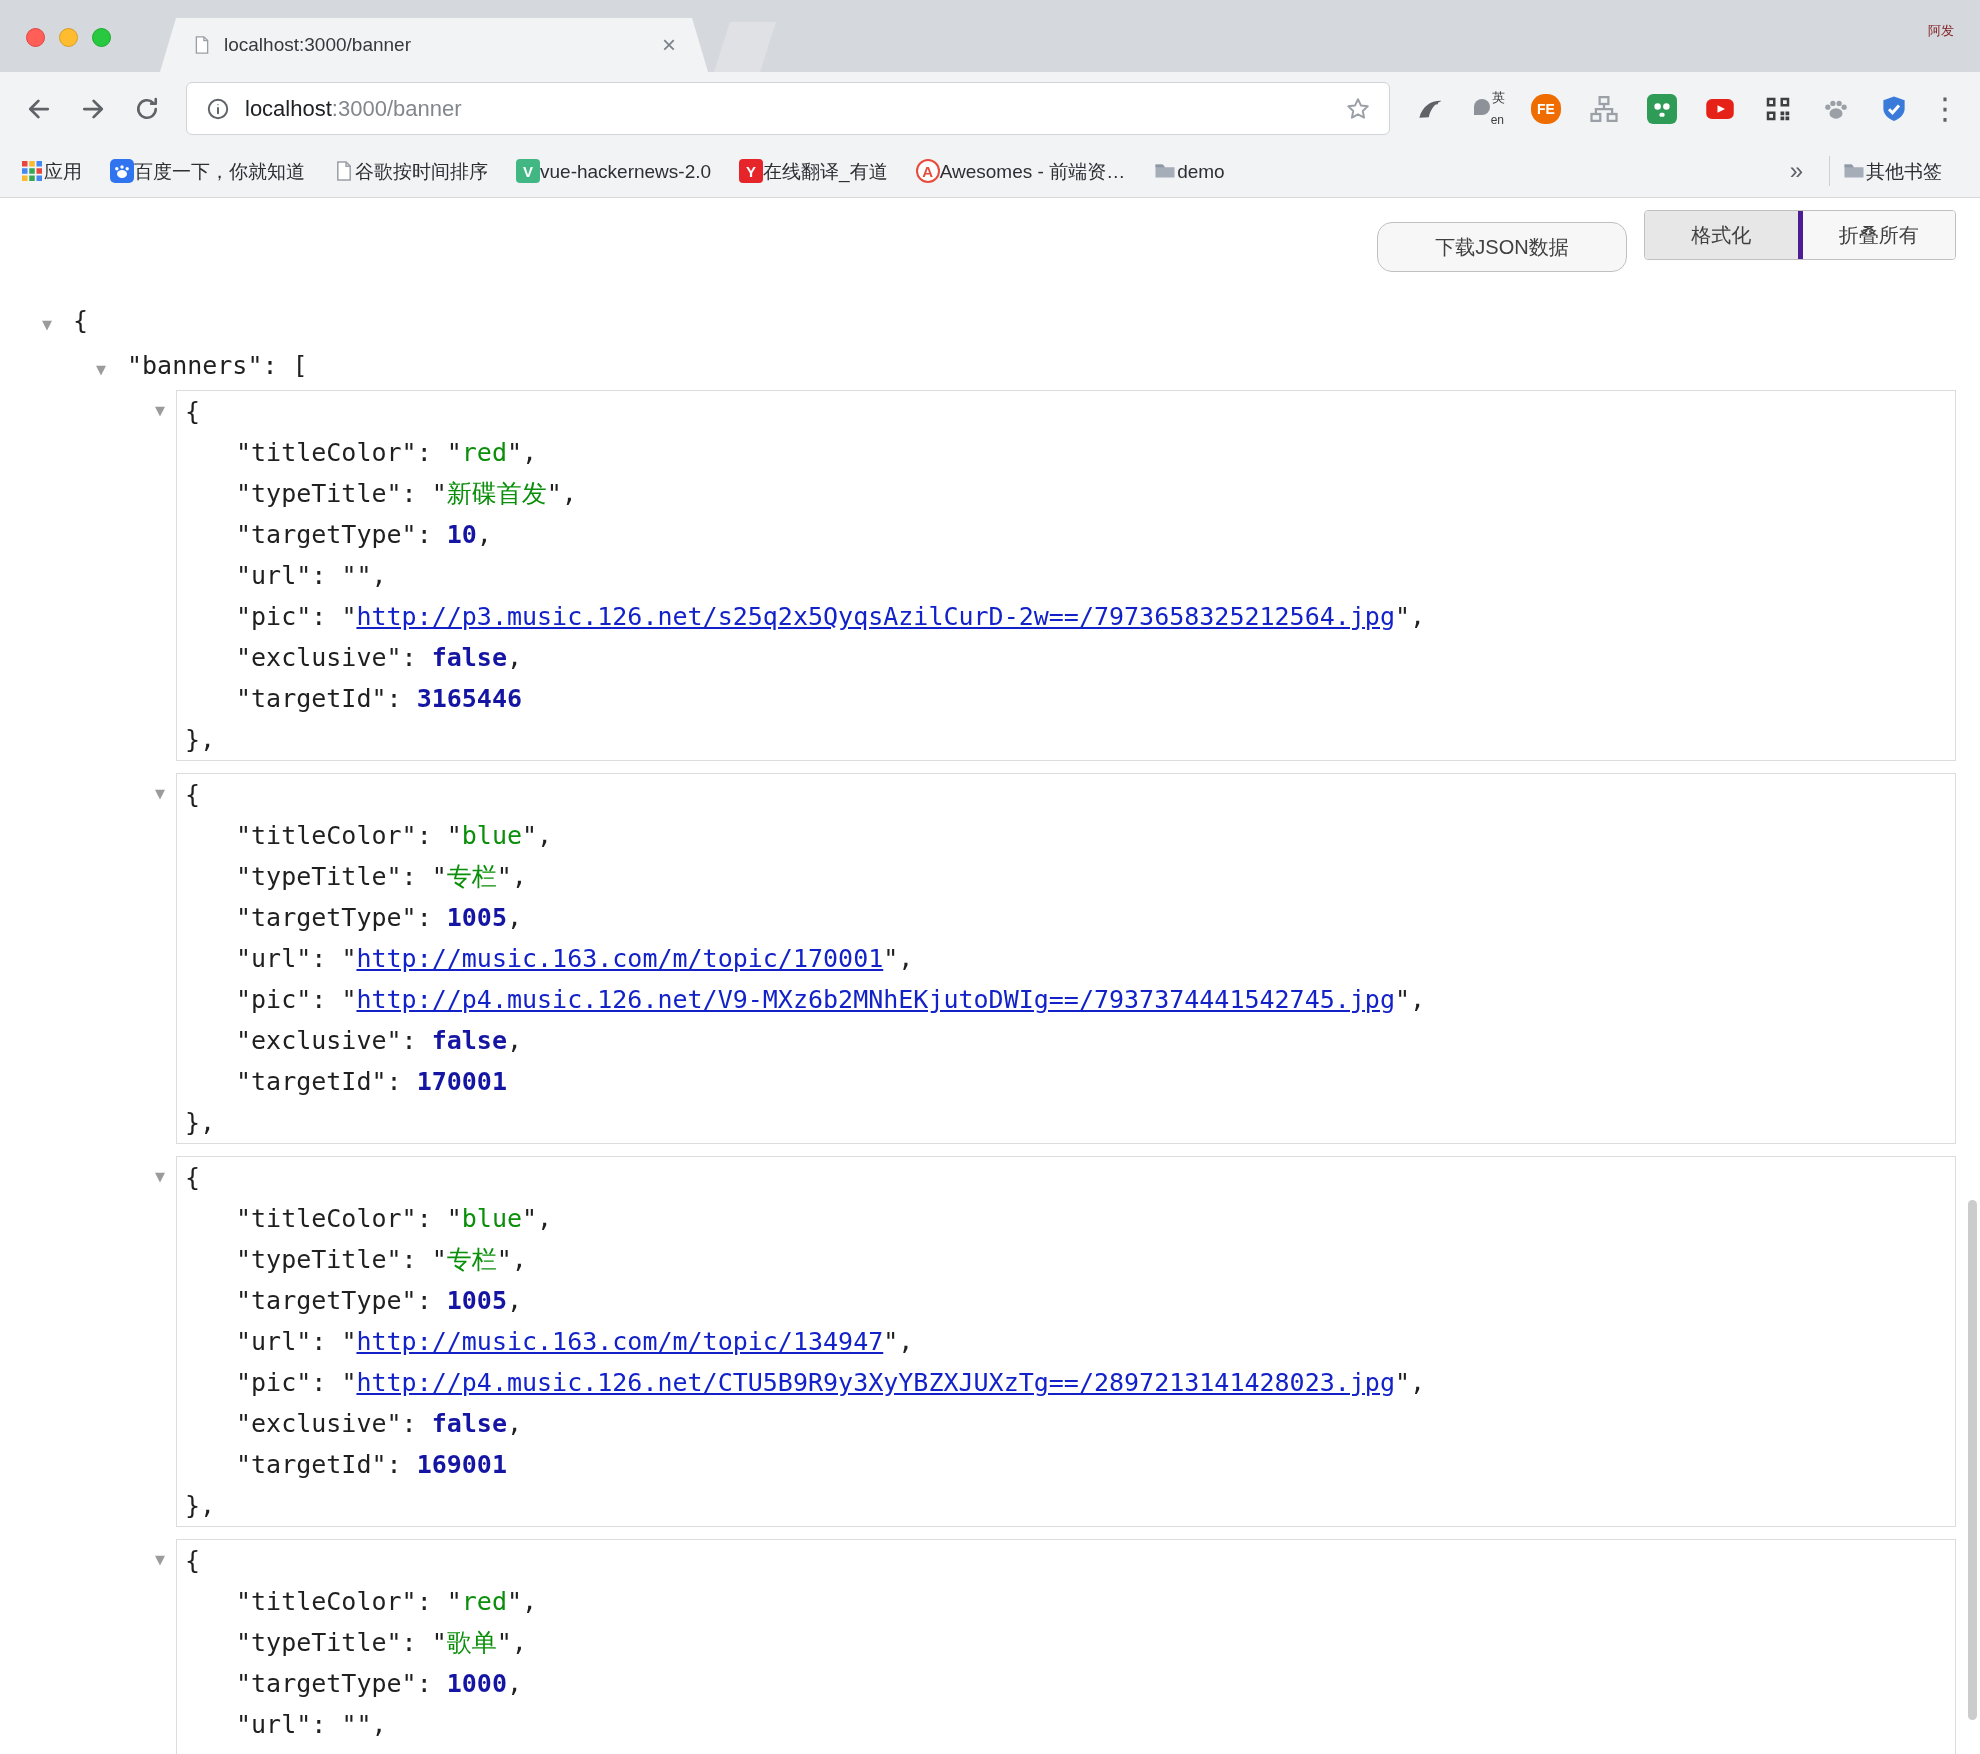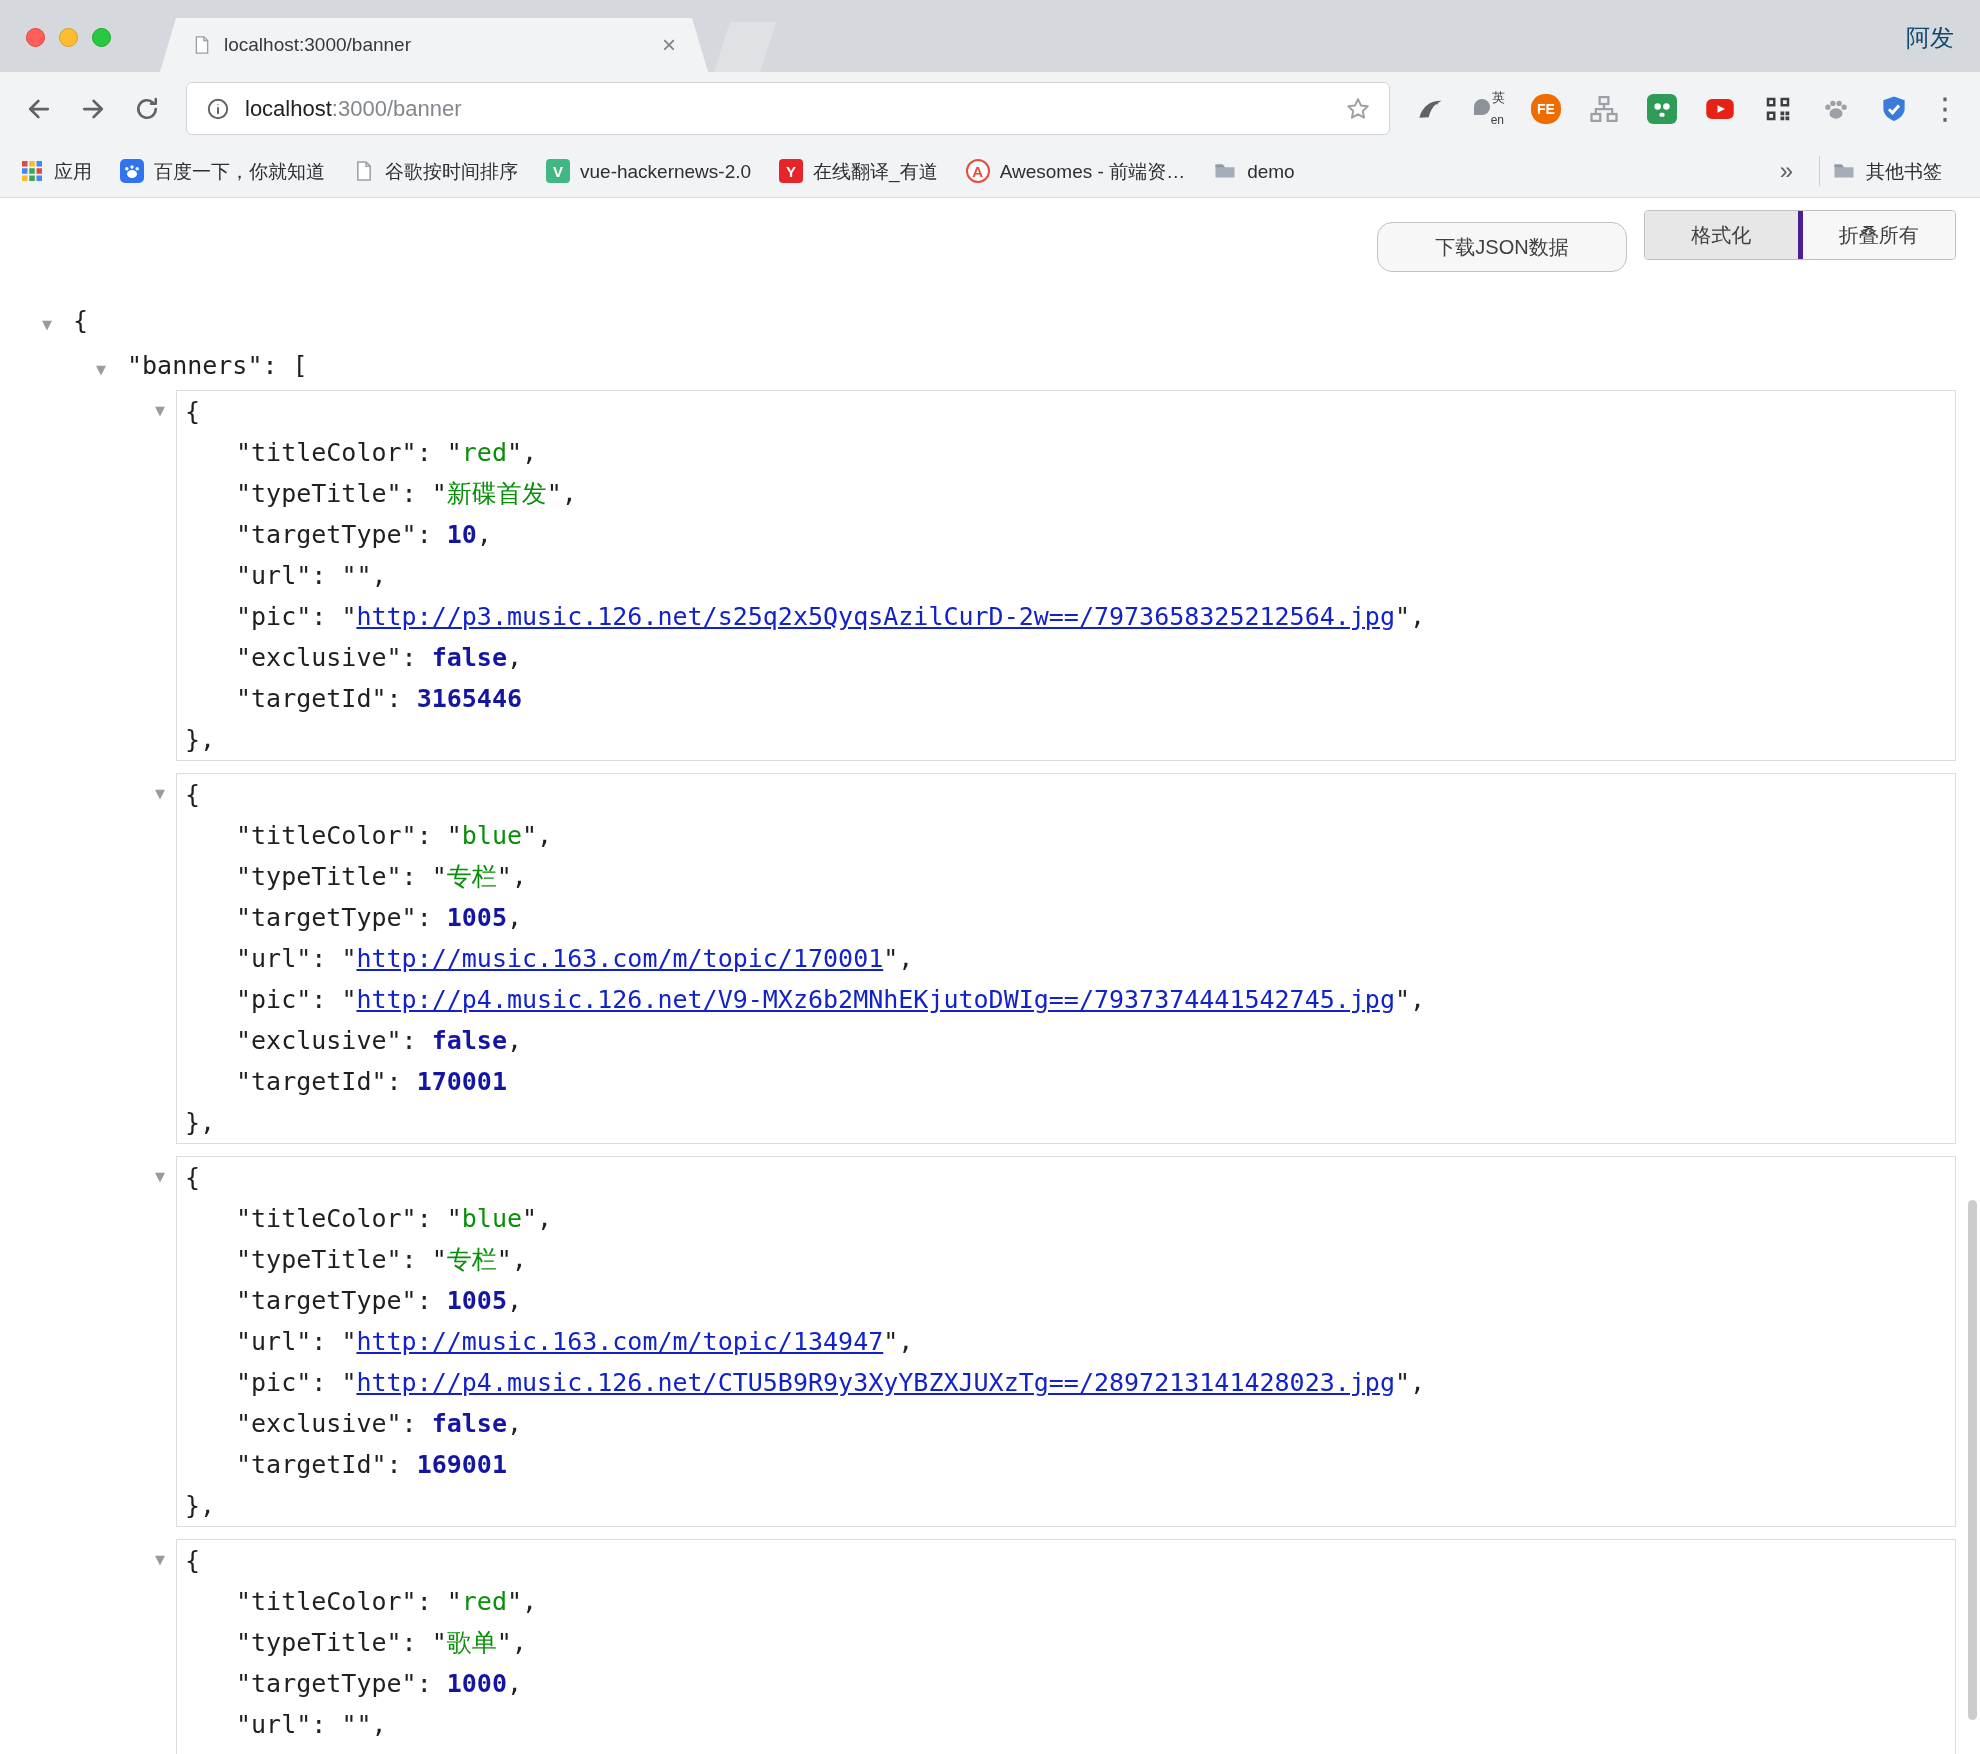--- a/index.html
+++ b/index.html
@@ -15,21 +15,21 @@
   .tl-yellow{background:#febc2e;border:1px solid #d89e24}
   .tl-green{background:#28c840;border:1px solid #1aab29}
   .tab{position:absolute;left:160px;bottom:0;width:548px;height:54px;background:#f2f3f5;
     clip-path:polygon(16px 0, calc(100% - 16px) 0, 100% 100%, 0 100%);
     display:flex;align-items:center;padding:0 32px}
   .favicon{display:flex;margin-right:12px;flex:none}
   .tab-title{flex:1;font-size:19px;color:#35383c;white-space:nowrap;overflow:hidden}
   .tab-close{flex:none;font-size:24px;color:#7d838a;line-height:1;margin-left:10px;cursor:pointer}
   .newtab{position:absolute;left:714px;bottom:0;width:62px;height:50px;background:#dfe1e5;
     clip-path:polygon(16px 0, 100% 0, calc(100% - 16px) 100%, 0 100%)}
-  .profile{position:absolute;right:26px;top:22px;font-size:24px;color:#0c4a6e}
+  .profile{position:absolute;right:26px;top:22px;font-size:13px;color:#7f1d1d}
 
   
   .toolbar{height:73px;background:#f2f3f5;display:flex;align-items:center;padding:0 12px}
   .navbtn{width:54px;height:54px;background:none;border:none;display:flex;align-items:center;
     justify-content:center;cursor:pointer;flex:none}
   .omnibox{flex:1;height:53px;background:#fff;border:1px solid #d2d3d6;border-radius:6px;
     display:flex;align-items:center;padding:0 18px;margin:0 12px;min-width:0}
   .info-ic{display:flex;flex:none}
   .url{flex:1;font-size:22px;margin-left:14px;white-space:nowrap;overflow:hidden}
   .url .host{color:#202124}
@@ -44,21 +44,21 @@
   .tr-swoosh{position:absolute;left:4px;top:8px;width:16px;height:16px;border-radius:50% 50% 50% 0;
     background:#8d9299}
   .tr-top{position:absolute;right:1px;top:0;font-size:13px;color:#3c4043;line-height:1}
   .tr-bottom{position:absolute;right:2px;bottom:1px;font-size:12px;color:#3c4043;line-height:1}
   .menubtn{width:46px;height:54px;background:none;border:none;font-size:30px;color:#5f6368;
     cursor:pointer;flex:none;line-height:1}
 
   
   .bookmarks{height:53px;background:#f2f3f5;border-bottom:1px solid #d7d8da;display:flex;
     align-items:center;padding:0 20px;font-size:19px;color:#2c2f33}
-  .bm-item{display:flex;align-items:center;gap:10px;margin-right:28px;cursor:pointer;white-space:nowrap}
+  .bm-item{display:flex;align-items:center;margin-right:28px;cursor:pointer;white-space:nowrap}
   .bm-item.other{margin-right:18px}
   .bm-label{line-height:1}
   .icon-box{width:24px;height:24px;border-radius:4px;display:flex;align-items:center;
     justify-content:center;flex:none}
   .icon-box.vue-icon{background:#41b883}
   .icon-box.youdao-icon{background:#e5252a}
   .icon-circle{width:24px;height:24px;border-radius:50%;background:#fff;border:2px solid #e74c3c;
     display:flex;align-items:center;justify-content:center;flex:none}
   .icon-circle .icon-letter{color:#e74c3c}
   .icon-letter{color:#fff;font-size:15px;font-weight:bold;line-height:1}

